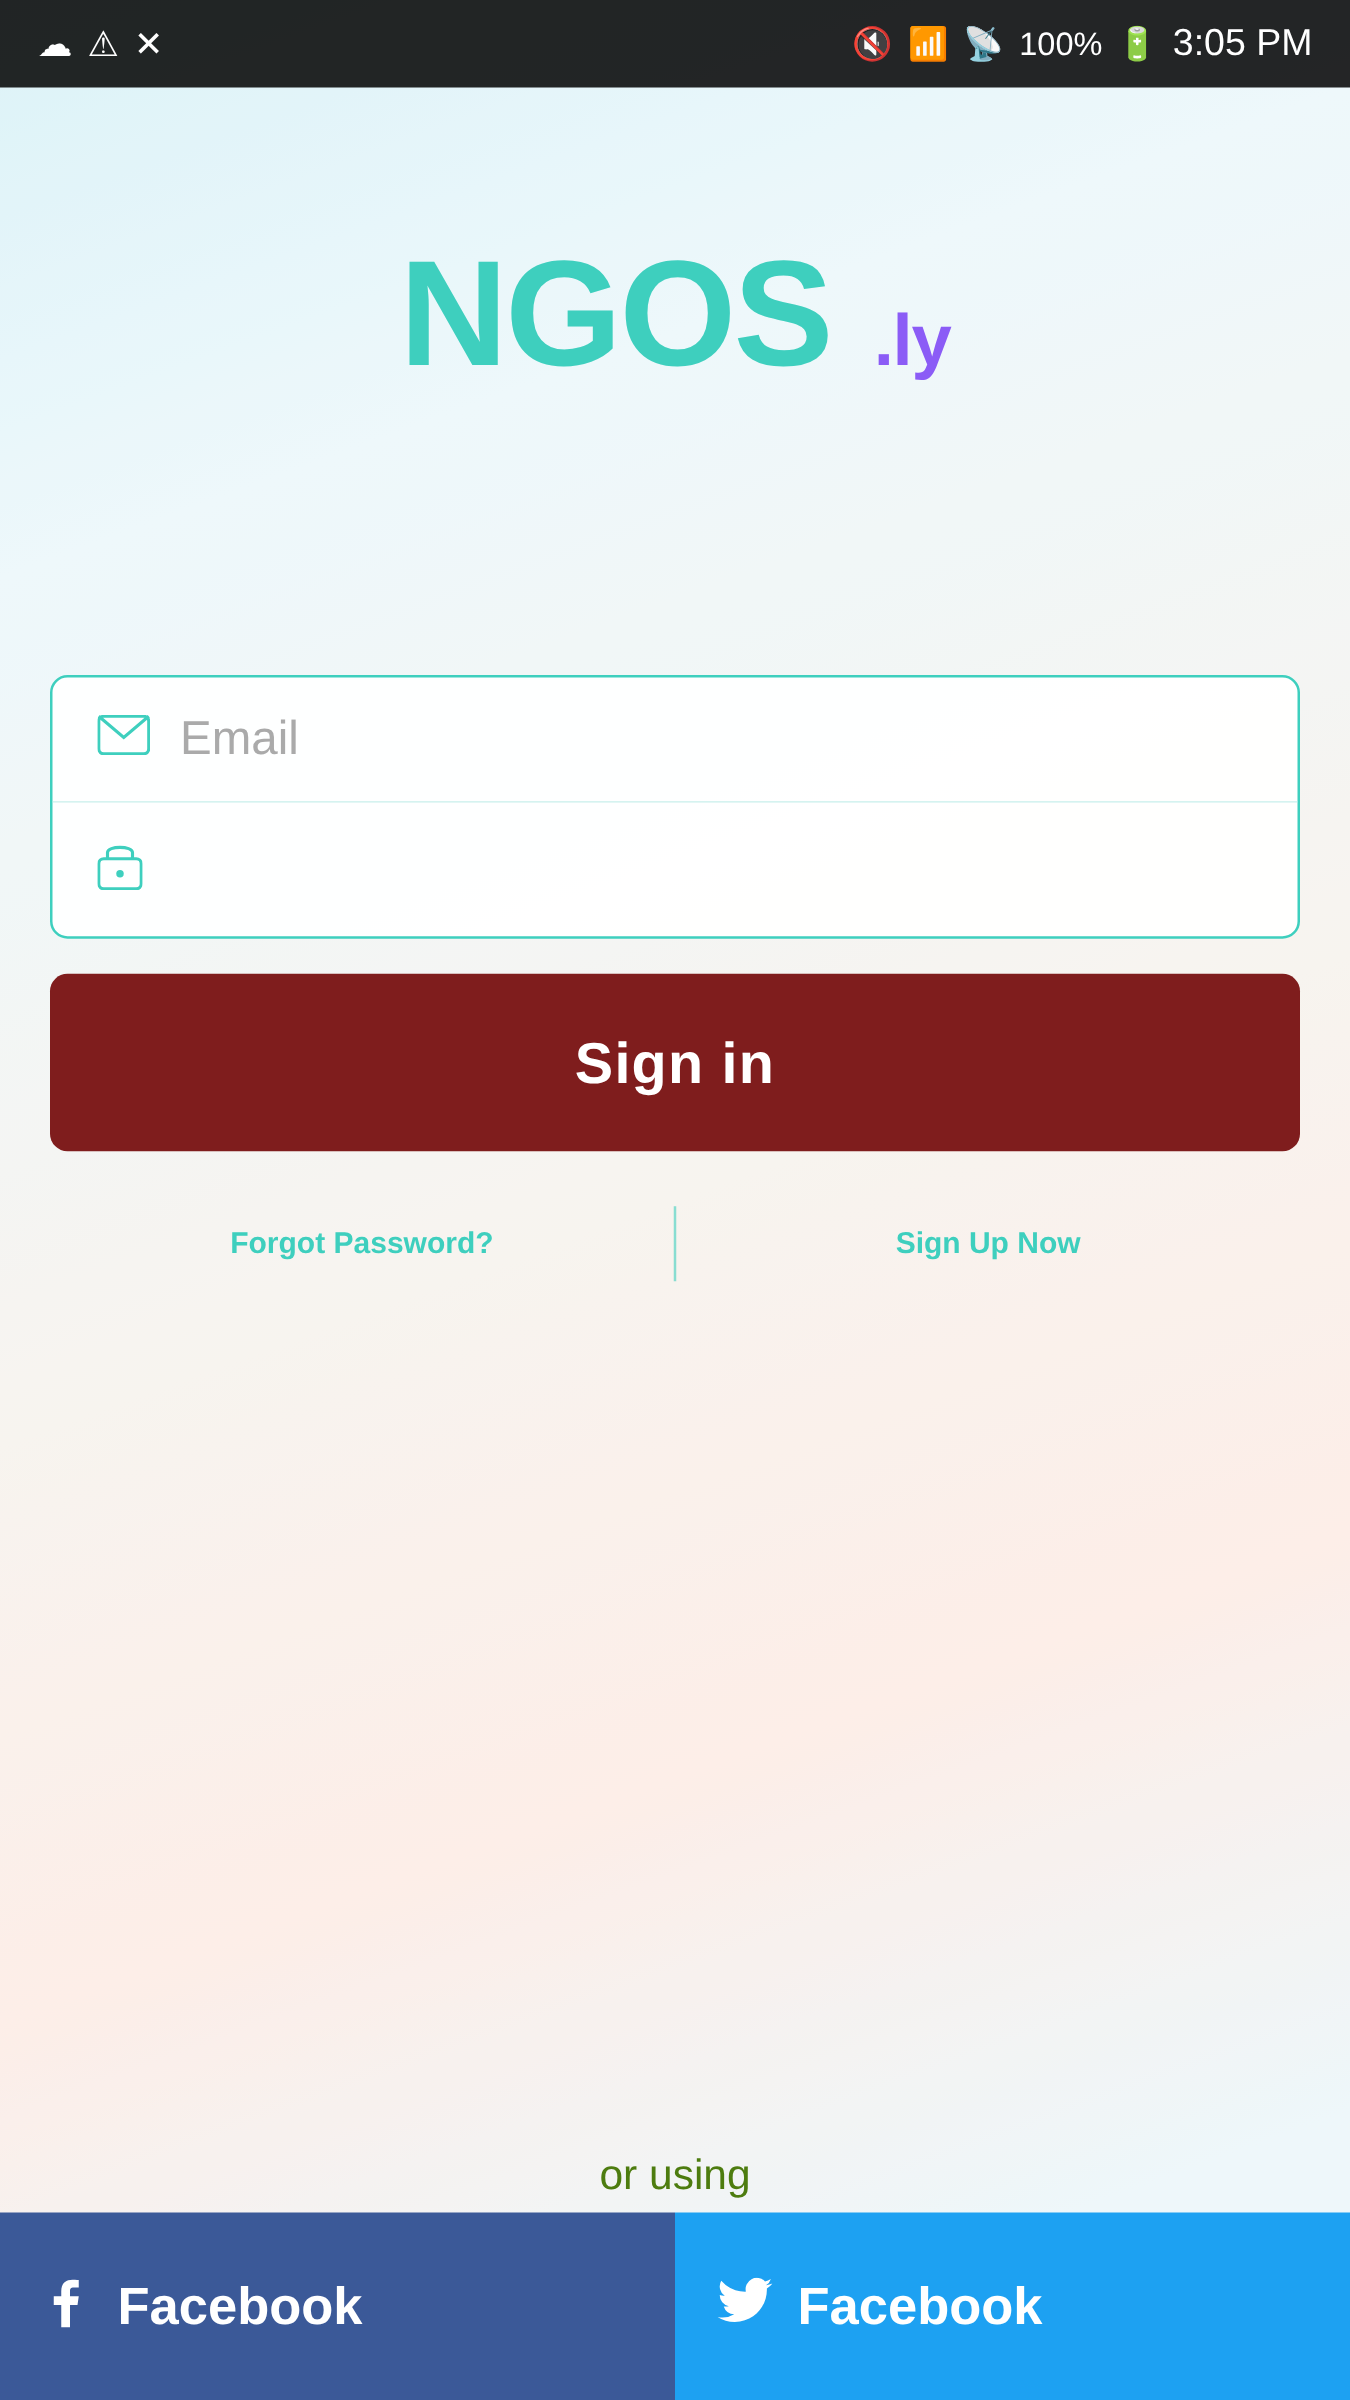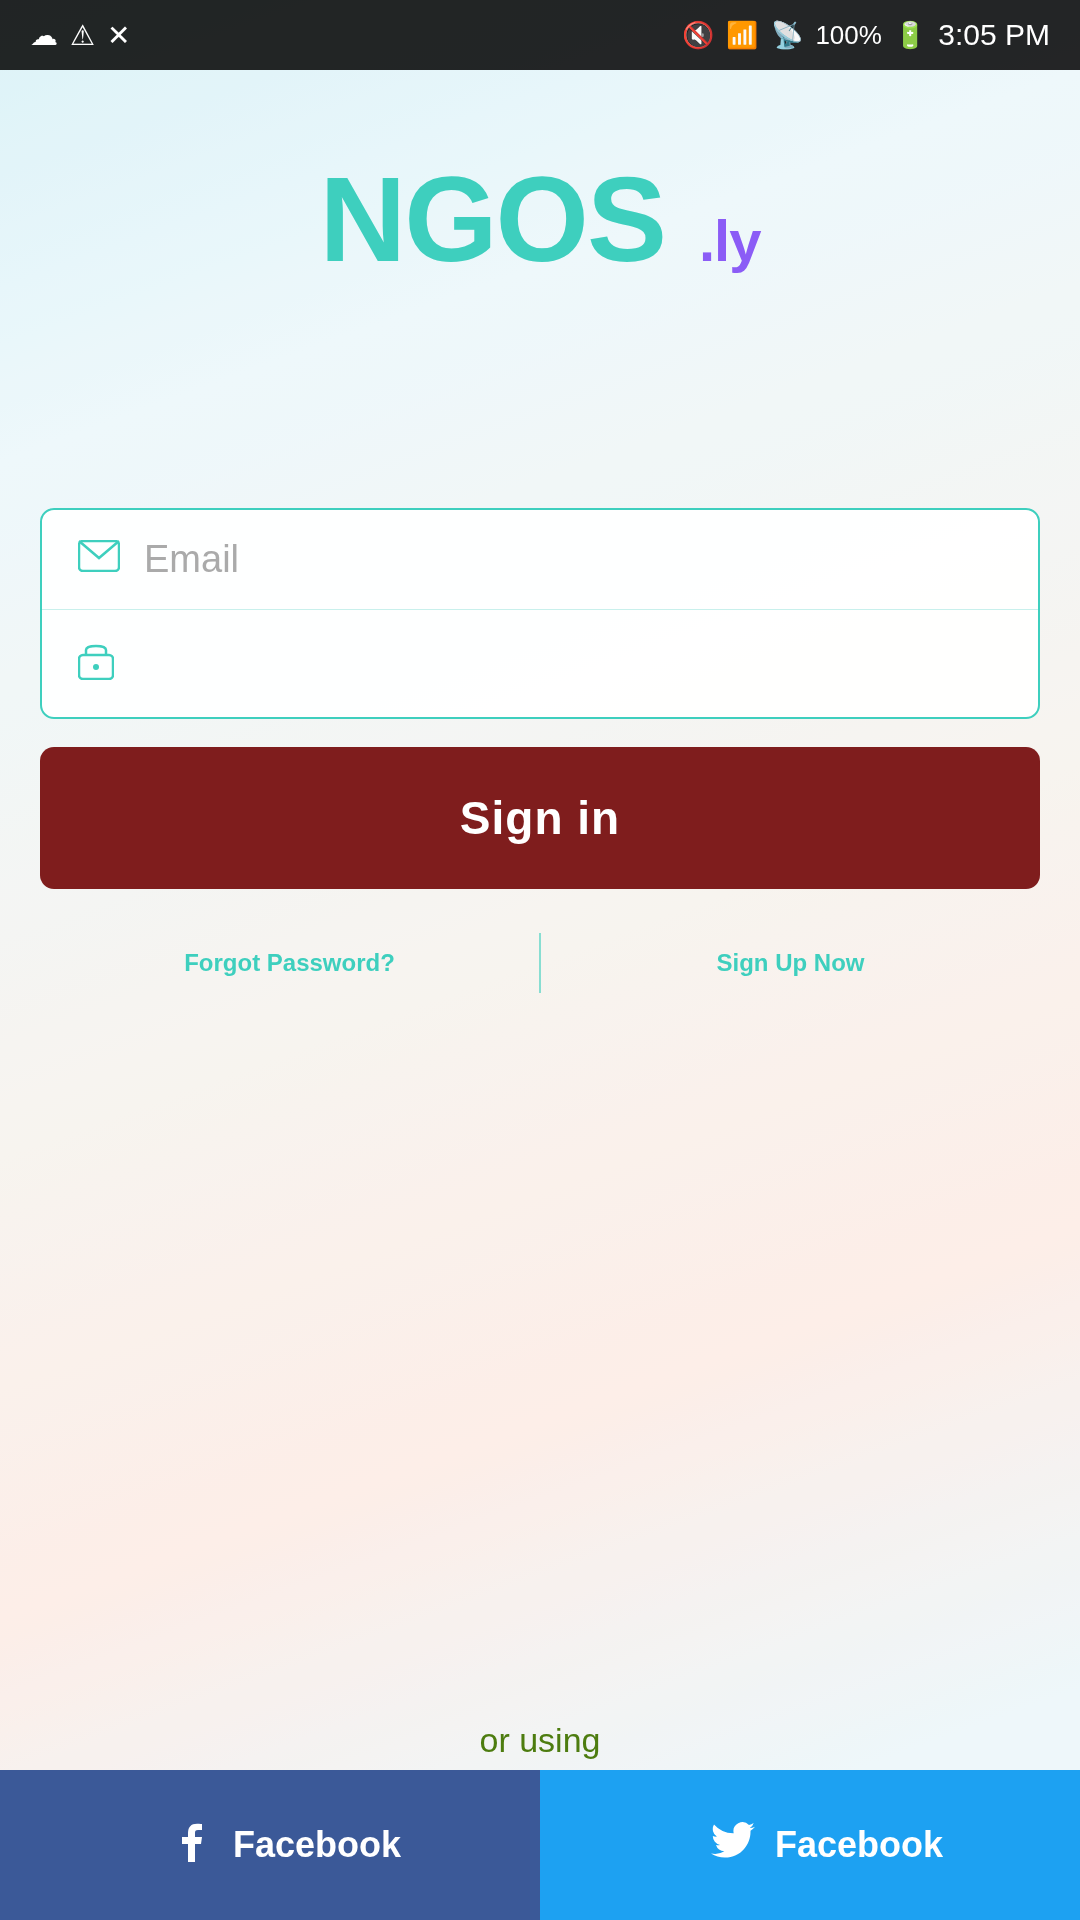--- a/index.html
+++ b/index.html
@@ -84,21 +84,21 @@
       z-index: 5;
       flex: 1;
       display: flex;
       flex-direction: column;
       align-items: center;
       padding: 0 40px;
     }
 
     
     .logo-area {
-      margin-top: 80px;
+      margin-top: 112px;
       margin-bottom: 220px;
       display: flex;
       align-items: baseline;
       gap: 34px;
     }
 
     .logo-ngos {
       font-size: 120px;
       font-weight: 900;
       color: #3ecfbe;
@@ -223,25 +223,24 @@
       width: 100%;
       height: 150px;
       display: flex;
       z-index: 10;
     }
 
     .social-btn {
       flex: 1;
       display: flex;
       align-items: center;
-      justify-content: center;
       gap: 20px;
       border: none;
       cursor: pointer;
-      font-size: 36px;
+      font-size: 42px;
       font-weight: 600;
       color: white;
       padding-left: 34px;
     }
 
     .facebook-btn {
       background: #3b5998;
     }
 
     .twitter-btn {

